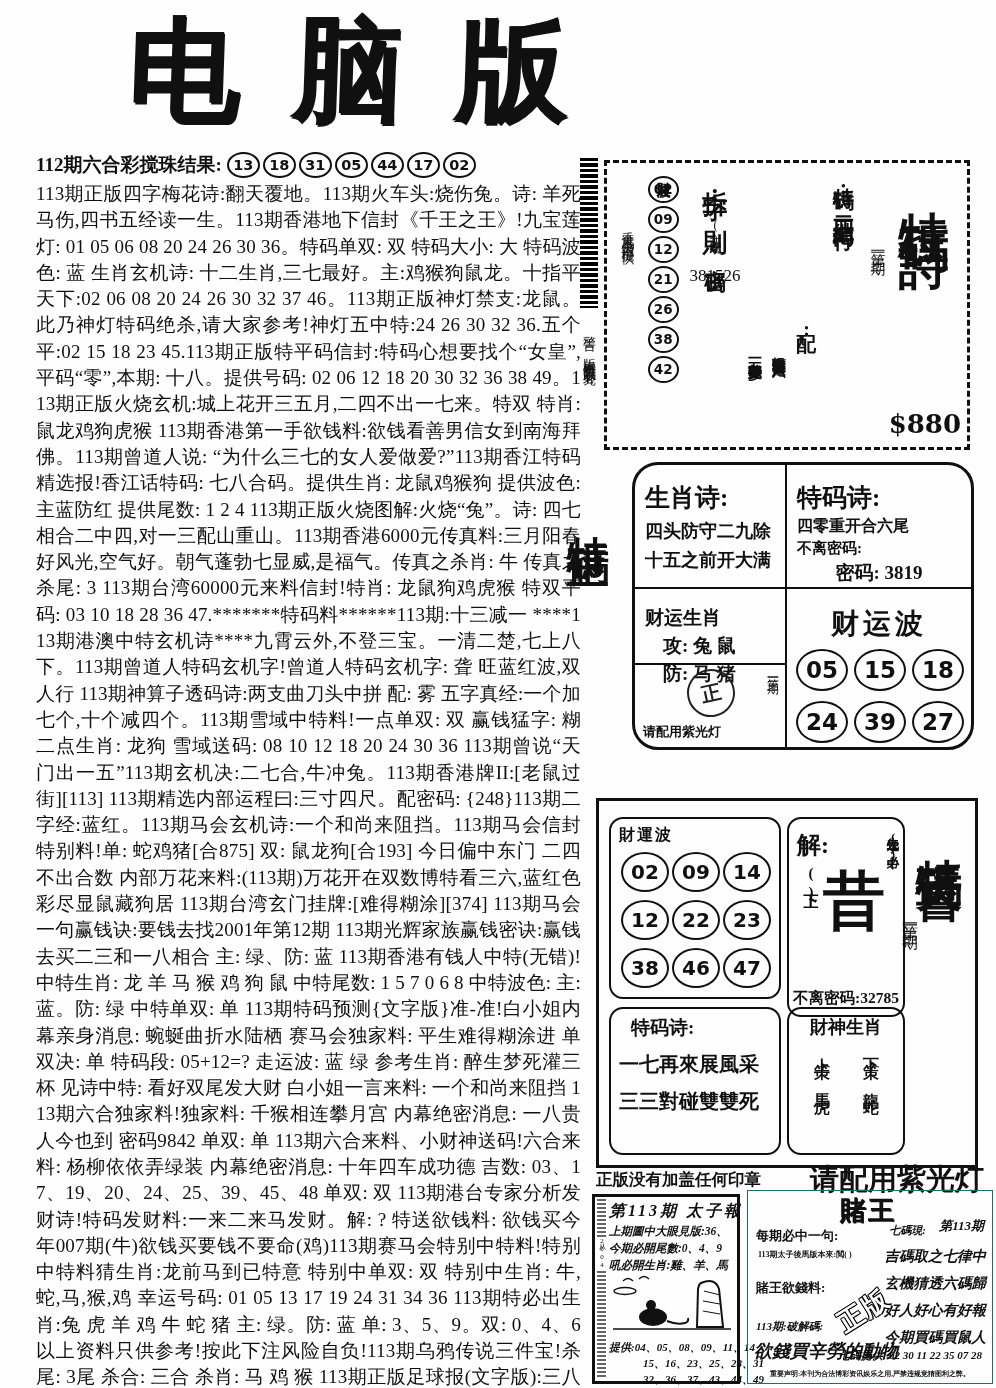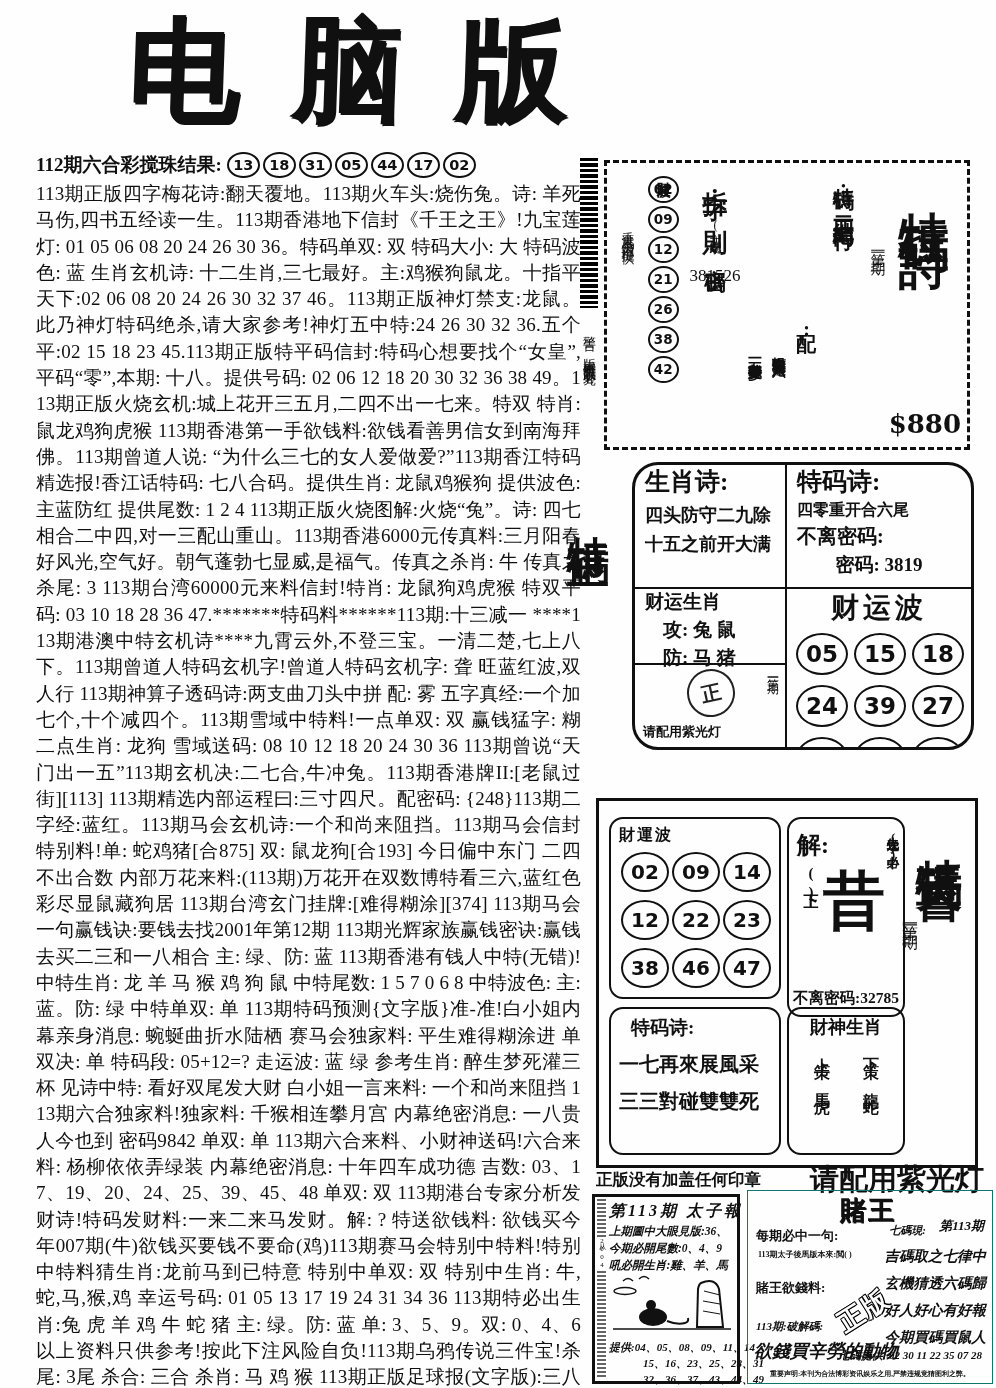--- a/index.html
+++ b/index.html
@@ -49,28 +49,28 @@
   #tm-title{width:84px;justify-content:space-between;align-items:center;}
   #tm-title .t{font-size:50px;font-weight:900;letter-spacing:14px;font-family:"DejaVu Serif",serif;}
   #tm-title .price{font-size:26px;font-weight:700;font-family:"DejaVu Serif",serif;}
   
   #sx-box{position:absolute;left:632px;top:462px;width:336px;height:282px;border:3px solid #101010;
       border-radius:26px;overflow:hidden;}
   #sx-grid{position:absolute;inset:0;}
   #sx-vline{position:absolute;left:150px;top:0;bottom:0;width:2px;background:#101010;}
   #sx-hline{position:absolute;left:0;right:0;top:122px;height:2px;background:#101010;}
   #sx-hline2{position:absolute;left:0;width:150px;top:198px;height:2px;background:#101010;}
-  .sx-cell{position:absolute;box-sizing:border-box;padding:0 10px;border-radius:29px;}
+  .sx-cell{position:absolute;box-sizing:border-box;padding:16px 10px;border-radius:29px;}
   #sx-tl{left:0;top:0;width:150px;height:122px;}
   #sx-tl .h{font-size:25px;font-weight:900;}
   #sx-tl .l{font-size:18px;font-weight:700;margin-top:5px;white-space:nowrap;}
   #sx-tr{left:152px;top:0;right:0;height:122px;}
   #sx-tr .h{font-size:25px;font-weight:900;}
   #sx-tr .l1{font-size:16px;font-weight:900;margin-top:2px;}
-  #sx-tr .l2{font-size:20px;font-weight:700;margin-top:2px;}
+  #sx-tr .l2{font-size:15px;font-weight:700;margin-top:2px;}
   #sx-tr .l3{font-size:19px;font-weight:900;margin-top:2px;text-align:center;}
   #sx-bl{left:0;top:124px;width:150px;height:74px;}
   #sx-bl .h{font-size:19px;font-weight:900;}
   #sx-bl .l{font-size:19px;font-weight:700;margin-left:18px;margin-top:2px;}
   #sx-stamp-area{left:0;top:200px;width:150px;height:80px;}
   #sx-stamp{position:absolute;left:52px;top:4px;width:44px;height:44px;border:2px solid #222;
       border-radius:50%;display:flex;align-items:center;justify-content:center;font-size:20px;
       font-weight:900;color:#222;transform:rotate(-12deg);}
   #sx-uv{position:absolute;left:8px;bottom:4px;font-size:13px;font-weight:700;}
   #sx-issue{position:absolute;right:4px;top:4px;font-size:12px;letter-spacing:1px;}

